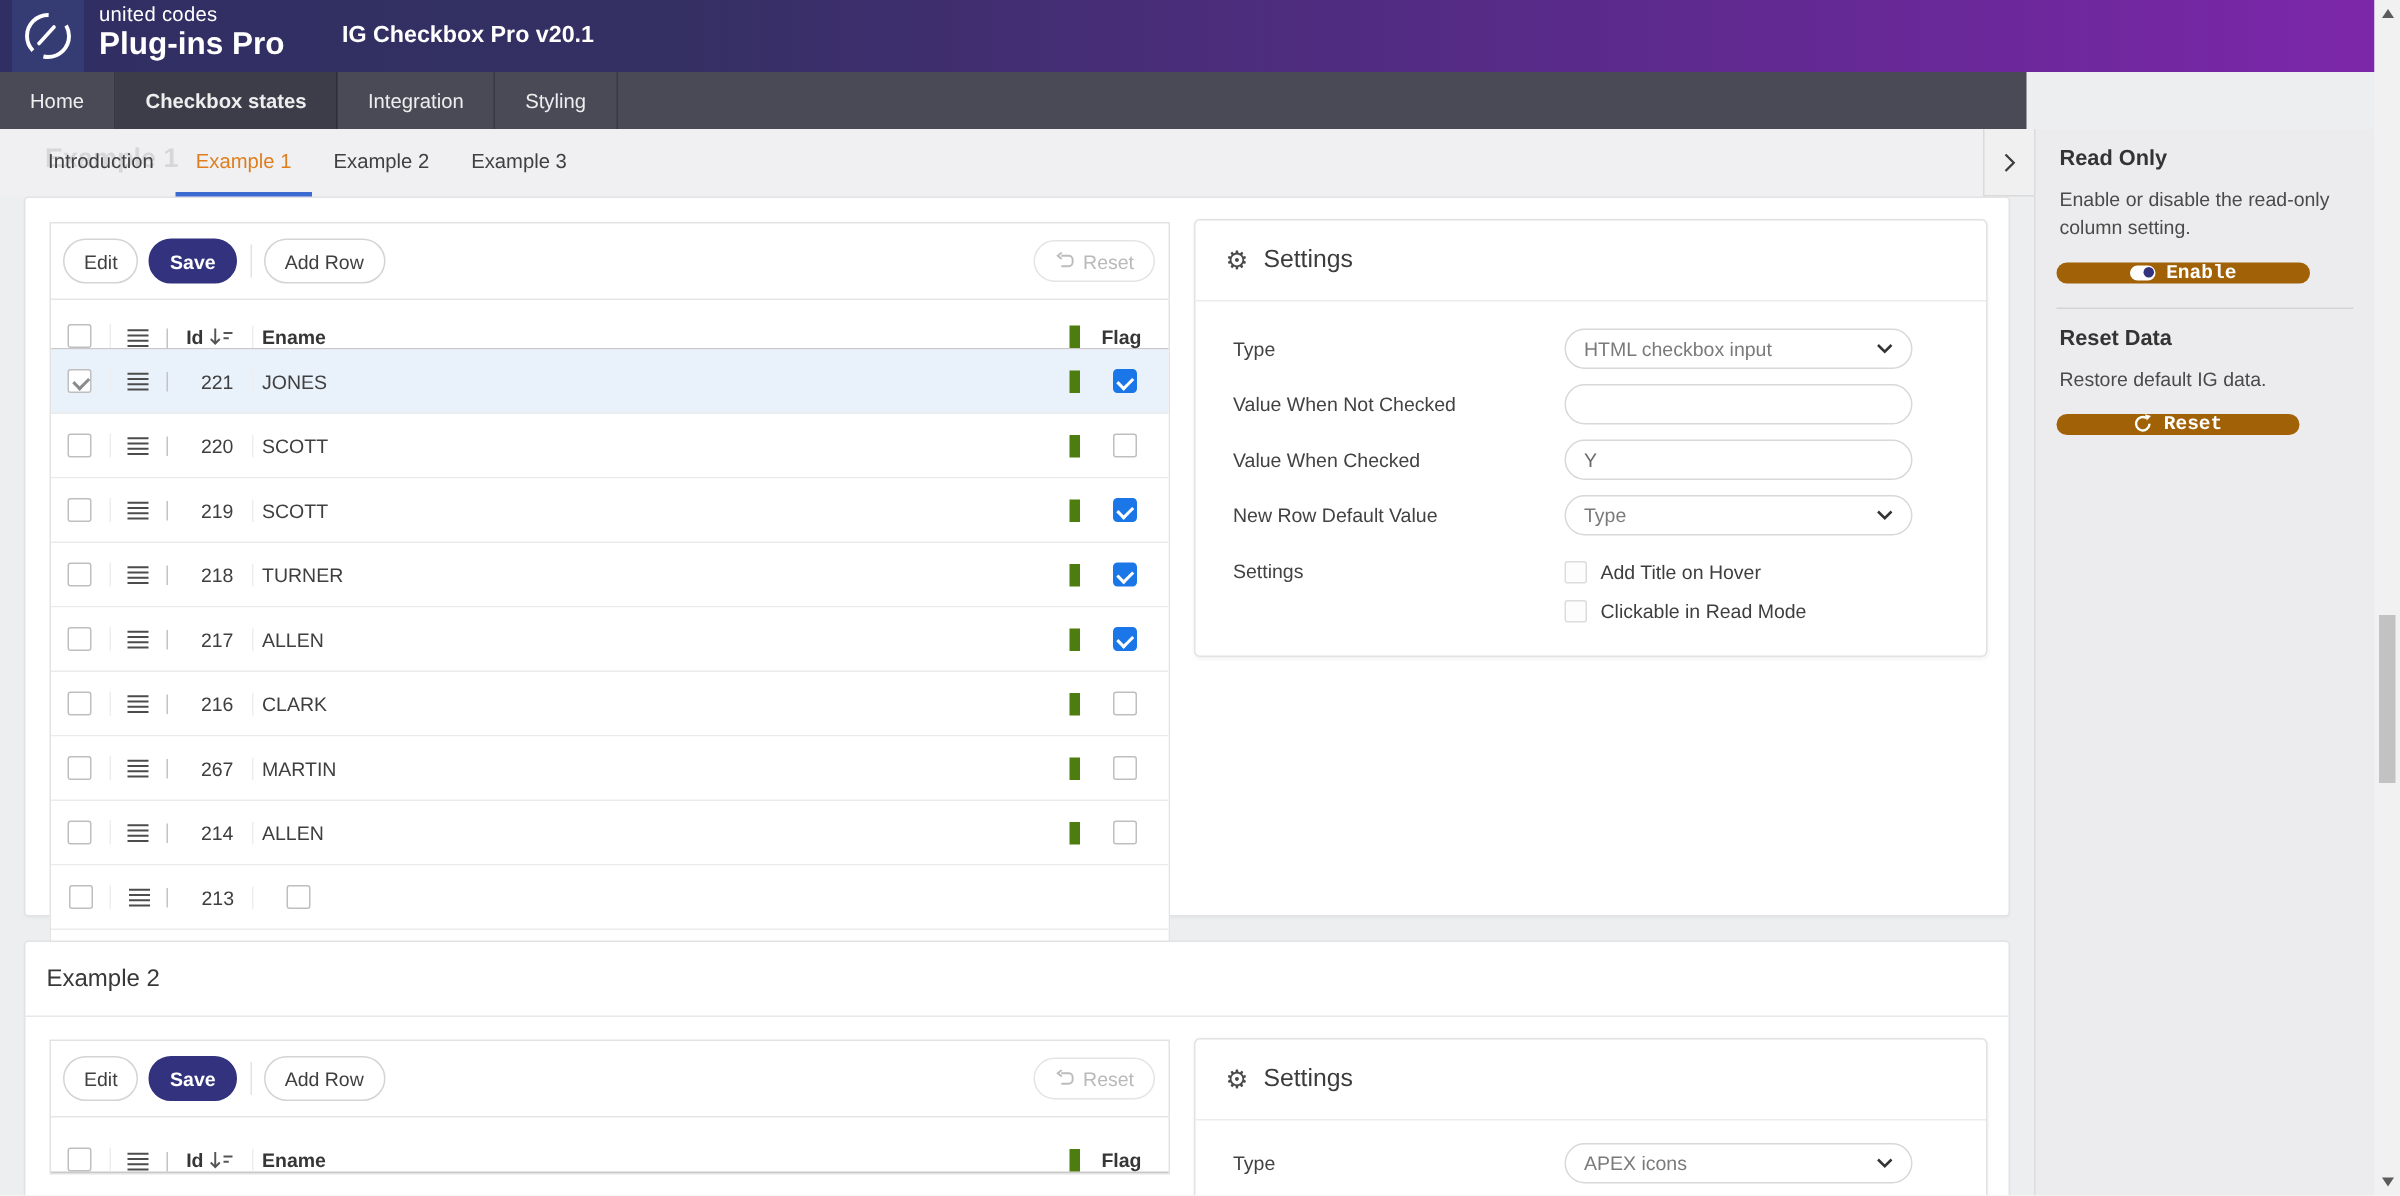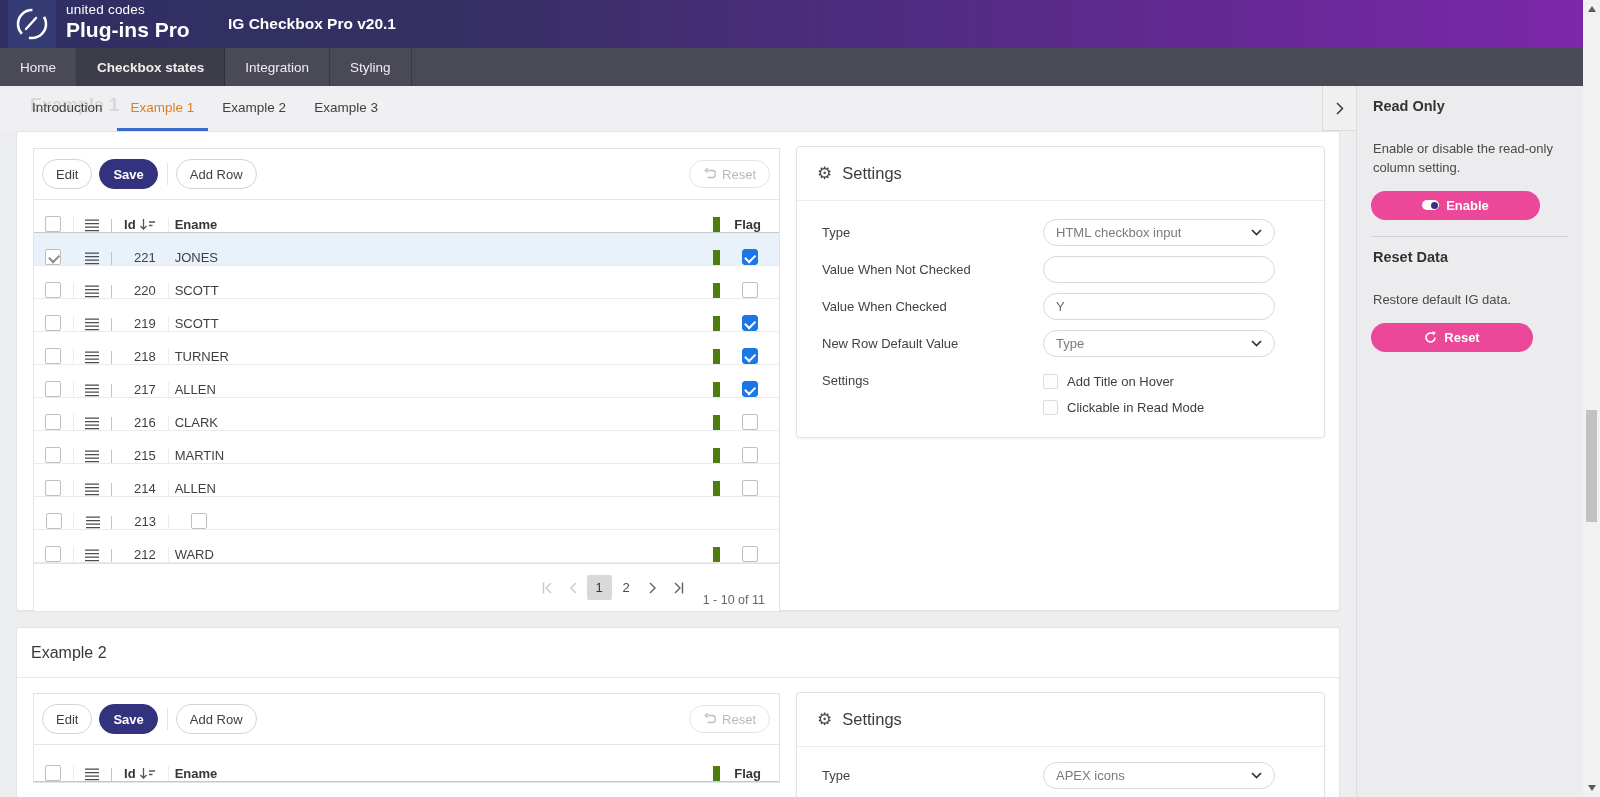--- a/index.html
+++ b/index.html
@@ -13,21 +13,21 @@
     display:flex; align-items:center; }
   .logo-box { position:absolute; left:8px; top:0; width:48px; height:48px; background:#353c73;
     display:flex; align-items:center; justify-content:center; }
   .brand { position:absolute; left:66px; top:3px; color:#fff; line-height:1.05; }
   .brand-small { font-size:13.5px; font-weight:400; letter-spacing:.2px; }
   .brand-large { font-size:21px; font-weight:700; margin-top:2px; }
   .app-title { position:absolute; left:228px; top:0; height:48px; display:flex; align-items:center;
     color:#fff; font-size:15.5px; font-weight:700; }
 
   
-  .navbar { position:absolute; left:0; top:48px; width:1583px; height:38px; background:#4a4a57; display:flex; }
+  .navbar { position:absolute; left:0; top:48px; width:1351px; height:38px; background:#4a4a57; display:flex; }
   .nav-item { height:38px; display:flex; align-items:center; padding:0 20px; color:#eeeeef;
     font-size:13.5px; cursor:pointer; border-right:1px solid rgba(0,0,0,.22); }
   .nav-item.active { background:#3d3d49; font-weight:700; }
 
   
   .tabbar { position:absolute; left:0; top:86px; width:1322px; height:45px; background:#f0f0f2; }
   .ghost-heading { position:absolute; left:30px; top:9px; font-size:18px; font-weight:700; color:#d7d7d9; z-index:0; }
   .subtabs { position:absolute; left:18px; top:0; height:45px; display:flex; z-index:1; }
   .subtab { padding:0 14px; height:45px; display:flex; align-items:center; font-size:13.5px; color:#404040;
     cursor:pointer; border-bottom:3px solid transparent; }
@@ -48,21 +48,21 @@
   .g-toolbar { height:51px; display:flex; align-items:center; border-bottom:1px solid #e5e5e5; position:relative; }
   .btn { border-radius:15px; height:30px; display:inline-flex; align-items:center; justify-content:center;
     font-size:13px; cursor:pointer; background:#fff; border:1px solid #d4d4d6; color:#3f3f3f; padding:0 13px; }
   .btn-edit { margin-left:8px; min-width:45px; }
   .btn-save { margin-left:7px; min-width:49px; background:#32327e; border-color:#32327e; color:#fff; font-weight:700; }
   .tb-sep { width:1px; height:22px; background:#e3e3e3; margin:0 8px 0 9px; }
   .btn-addrow { min-width:70px; }
   .btn-reset-grid { position:absolute; right:9px; top:11px; height:28px; color:#b9b9b9; border-color:#e4e4e4;
     cursor:default; gap:5px; }
   .g-header { display:flex; height:33px; border-bottom:1px solid #c9c9c9; align-items:flex-end; font-weight:700; color:#363636; }
-  .g-row { display:flex; height:33px; border-bottom:1px solid #ebebeb; align-items:flex-end; background:#fff; }
+  .g-row { display:flex; height:43px; border-bottom:1px solid #ebebeb; align-items:center; background:#fff; }
   .g-row.selected { background:#e9f2fb; }
   .c { display:flex; align-items:center; }
   .c-sel  { width:40px; justify-content:center; border-right:1px solid #ededed; }
   .c-menu { width:38px; justify-content:center; border-right:1px solid #c3c3c3; }
   .c-id   { width:57px; justify-content:flex-end; padding-right:12px; border-right:1px solid #ededed; }
   .c-ename{ width:553px; padding-left:6px; border-right:7px solid #4d7c0f; }
   .c-flag { width:59px; justify-content:center; }
   .g-header .c-flag { justify-content:flex-end; padding-right:18px; }
   .g-header .c-id { gap:3px; }
   .g-footer { height:48px; display:flex; align-items:center; justify-content:flex-end; padding-right:14px;
@@ -103,23 +103,23 @@
   .s-cb { width:15px; height:15px; border:1px solid #dcdcdc; border-radius:2px; background:#fdfdfd; cursor:pointer; flex:none; }
   .cbx-label { color:#3e3e3e; }
 
   
   .collapse-btn { position:absolute; left:1322px; top:86px; width:34px; height:45px; background:#f0f0f1;
     border-left:1px solid #dadada; border-bottom:1px solid #dadada; display:flex; align-items:center;
     justify-content:center; cursor:pointer; }
   .sidebar { position:absolute; left:1356px; top:86px; width:227px; height:711px; background:#ececee;
     border-left:1px solid #dcdcde; }
   .sb-title { margin:12px 0 0 16px; font-size:14.5px; font-weight:600; color:#333; }
-  .sb-text { margin:26px 16px 0 16px; font-size:13px; color:#4a4a4a; line-height:1.45; }
-  .sb-btn { margin:13px 0 0 14px; height:29px; border-radius:15px; background:#ec4899; color:#fff;
-    font-weight:700; font-size:13px; display:flex; align-items:center; justify-content:center; gap:7px; cursor:pointer; }
+  .sb-text { margin:10px 16px 0 16px; font-size:13px; color:#4a4a4a; line-height:1.45; }
+  .sb-btn { margin:13px 0 0 14px; height:14px; border-radius:15px; background:#a16207; color:#fff;
+    font-weight:700; font-size:13px; display:flex; align-items:center; justify-content:center; gap:7px; cursor:pointer;font-family:Liberation Mono, monospace; }
   .sb-btn-enable { width:169px; }
   .sb-btn-reset { width:162px; }
   .sb-divider { margin:16px 14px 0 14px; height:1px; background:#d4d4d6; }
   .toggle { width:17px; height:10px; background:#fff; border-radius:5px; position:relative; display:inline-block; }
   .toggle::after { content:''; position:absolute; right:1.5px; top:1.5px; width:7px; height:7px; border-radius:50%; background:#32327e; }
 
   
   .scrollbar { position:absolute; left:1583px; top:0; width:17px; height:797px; background:#f1f1f1; }
   .sc-up { position:absolute; left:4.5px; top:6px; width:0; height:0;
     border-left:4px solid transparent; border-right:4px solid transparent; border-bottom:6px solid #5c5c5c; }
@@ -324,21 +324,21 @@
           <div class="g-row">
     <div class="c c-sel">
               <span class="cb row-cb"></span>
             </div>
     <div class="c c-menu">
       <svg width="16" height="13" viewBox="0 0 16 13">
         <path d="M1 1.2 H15 M1 4.7 H15 M1 8.2 H15 M1 11.7 H15" stroke="#4c4c4c" stroke-width="1.3"></path>
       </svg>
     </div>
     <div class="c c-id">
-              <span class="id-cell">215</span>
+              <span class="id-cell">267</span>
             </div>
     <div class="c c-ename">
               <span class="ename-cell">MARTIN</span>
             </div>
     <div class="c c-flag">
               <span class="cb flag-cb"></span>
             </div>
   </div>
           <div class="g-row">
     <div class="c c-sel">

